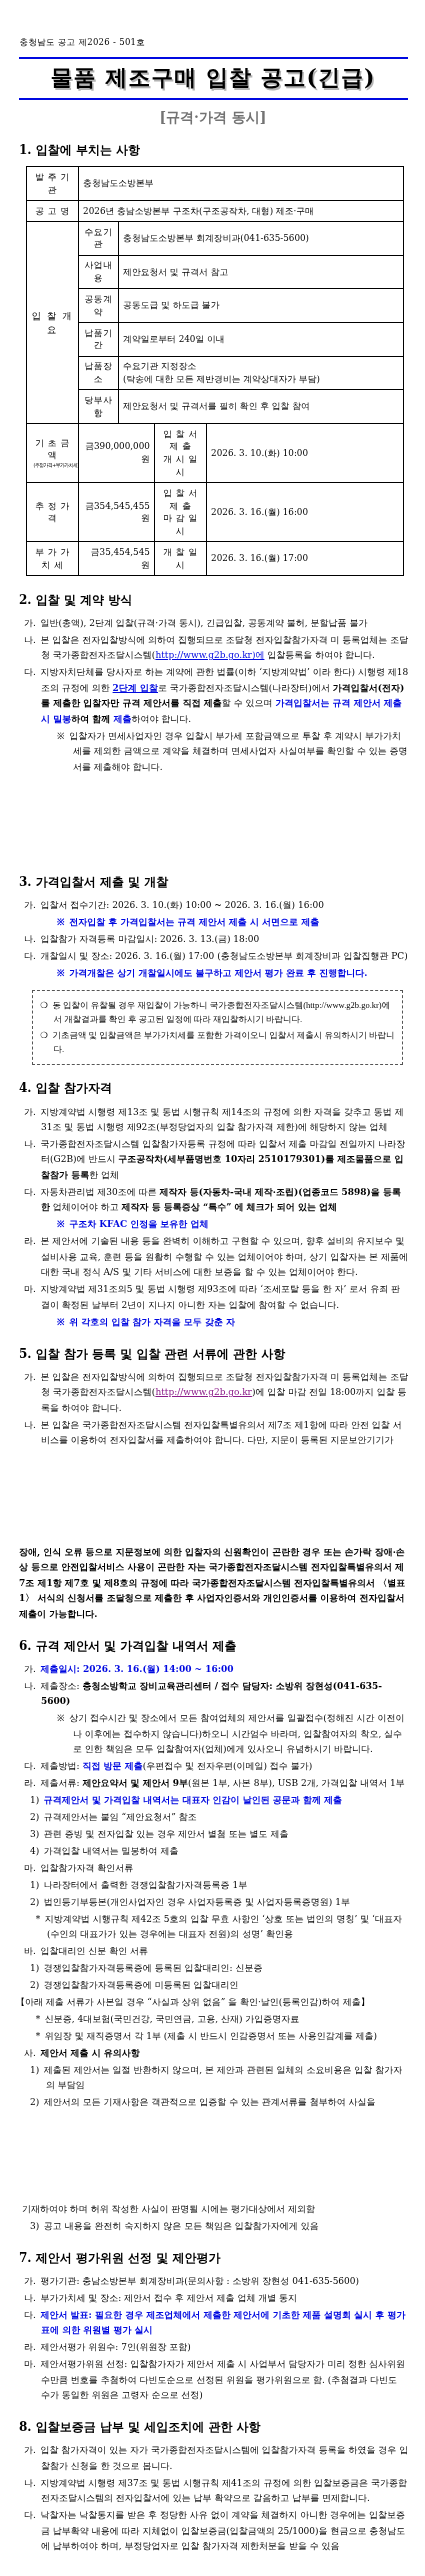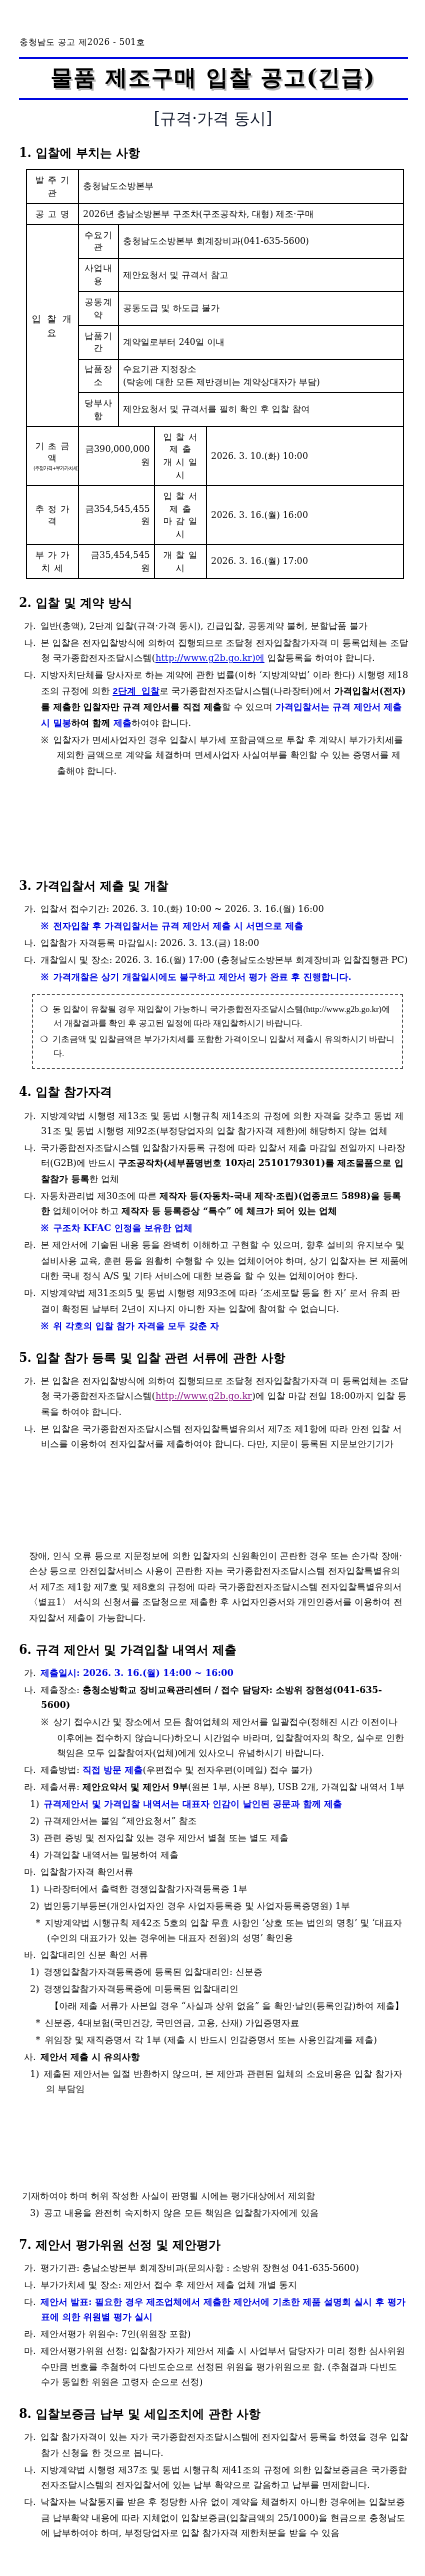--- a/index.html
+++ b/index.html
@@ -4,46 +4,46 @@
 <style>
   html,body{margin:0;padding:0;background:#fff;}
   .page{width:426px;height:3611px;margin:0 auto;background:#fff;position:relative;overflow:hidden;
         font-family:"DejaVu Serif","Liberation Serif",serif;color:#000;}
   .notice-no{padding-top:37px;margin-left:19.6px;font-size:8.5px;letter-spacing:0.3px;}
   .rule{margin:0 18.5px;border-top:2.1px solid #0009e0;}
   .rule-top{margin-top:8.2px;}
   .rule-bottom{margin-top:5.2px;}
   .main-title{text-align:center;font-size:22px;font-weight:bold;letter-spacing:1px;margin:4.1px 0 2.1px;
               text-shadow:1.5px 1.5px 0 #b4b4b4;}
-  .subtitle{text-align:center;color:#0f172a;font-weight:normal;font-size:16px;margin:8.2px 0 15.5px;}
+  .subtitle{text-align:center;color:#737373;font-weight:bold;font-size:14px;margin:8.2px 0 15.5px;}
   .sec-h{font-size:12px;font-weight:bold;margin:15.5px 18.5px 7.2px 19px;}
   
   table.bid{border-collapse:collapse;margin-left:26px;width:378px;border:1px solid #000;
             font-size:8.8px;table-layout:fixed;}
   table.bid td{border:0.5px solid #000;padding:3.6px 4.1px;vertical-align:middle;line-height:1.45;}
   td.lbl{text-align:center;letter-spacing:0.5px;}
   td.big{font-size:9.3px;letter-spacing:1.5px;}
   td.val{text-align:left;padding-left:6.2px;}
   td.amt{text-align:right;padding-right:7.2px;}
   td.ctr{text-align:left;}
   .pre{white-space:pre-line;}
   .sublabel{font-size:5.4px;letter-spacing:-0.5px;transform:scaleX(.88);transform-origin:center;white-space:nowrap;}
   
   .para{font-size:9px;line-height:1.72;margin:1.5px 17.5px 1.5px 0;}
   .mk{margin-right:4.6px;}
   .b-item{padding-left:41px;text-indent:-17px;}
   .b-sub{padding-left:46px;text-indent:-16px;}
-  .b-note{padding-left:57px;text-indent:-16px;}
+  .b-note{padding-left:73px;text-indent:-16px;}
   .b-star{padding-left:47px;text-indent:-11.3px;}
-  .b-cont{padding-left:29px;}
+  .b-cont{padding-left:19px;font-weight:bold;}
   .b-cont2{padding-left:22px;}
-  .b-bracket{padding-left:62px;text-indent:-12px;}
+  .b-bracket{padding-left:28px;text-indent:-12px;}
   .sb{font-weight:bold;}
   .sB{color:#0009e0;font-weight:bold;}
-  .sU{color:#0009e0;font-weight:bold;text-decoration:underline;font-family:Liberation Mono, monospace;}
+  .sU{color:#0009e0;font-weight:bold;text-decoration:underline;}
   a.sL{color:#0009e0;text-decoration:underline;cursor:pointer;}
   a.sP{color:#8b1a89;text-decoration:underline;cursor:pointer;}
   .dashed{margin:8.2px 23px 8.2px 32px;border:0.5px dashed #555;padding:6.2px 7.2px;
           font-family:Liberation Serif, serif;}
   .dashed .para{font-size:8.5px;line-height:1.7;margin:1px 0;padding-left:13.4px;text-indent:-13.4px;}
 </style>
 </head>
 <body>
 
 <div class="page">
@@ -180,34 +180,35 @@
         <div class="para b-sub"><span class="mk">2)</span><span>법인등기부등본(개인사업자인 경우 사업자등록증 및 사업자등록증명원) 1부</span></div>
         <div class="para b-star"><span class="mk">*</span><span>지방계약법 시행규칙 제42조 5호의 입찰 무효 사항인 ‘상호 또는 법인의 명칭’ 및 ‘대표자(수인의 대표가가 있는 경우에는 대표자 전원)의 성명’ 확인용</span></div>
         <div class="para b-item"><span class="mk">바.</span><span>입찰대리인 신분 확인 서류</span></div>
         <div class="para b-sub"><span class="mk">1)</span><span>경쟁입찰참가자격등록증에 등록된 입찰대리인: 신분증</span></div>
         <div class="para b-sub"><span class="mk">2)</span><span>경쟁입찰참가자격등록증에 미등록된 입찰대리인</span></div>
         <div class="para b-bracket"><span>【아래 제출 서류가 사본일 경우 “사실과 상위 없음” 을 확인·날인(등록인감)하여 제출】</span></div>
         <div class="para b-star"><span class="mk">*</span><span>신분증, 4대보험(국민건강, 국민연금, 고용, 산재) 가입증명자료</span></div>
         <div class="para b-star"><span class="mk">*</span><span>위임장 및 재직증명서 각 1부 (제출 시 반드시 인감증명서 또는 사용인감계를 제출)</span></div>
         <div class="para b-item"><span class="mk">사.</span><span class="sb">제안서 제출 시 유의사항</span></div>
         <div class="para b-sub"><span class="mk">1)</span><span>제출된 제안서는 일절 반환하지 않으며, 본 제안과 관련된 일체의 소요비용은 입찰 참가자의 부담임</span></div>
+        <div class="para b-sub"><span class="mk">2)</span><span>제안서의 모든 기재사항은 객관적으로 입증할 수 있는 관계서류를 첨부하여 사실을</span></div>
         <div style="height: 88px;"></div>
         <div class="para b-cont2"><span>기재하여야 하며 허위 작성한 사실이 판명될 시에는 평가대상에서 제외함</span></div>
         <div class="para b-sub"><span class="mk">3)</span><span>공고 내용을 완전히 숙지하지 않은 모든 책임은 입찰참가자에게 있음</span></div>
       </section>
       <section>
         <div class="sec-h">7. 제안서 평가위원 선정 및 제안평가</div>
         <div class="para b-item"><span class="mk">가.</span><span>평가기관: 충남소방본부 회계장비과(문의사항 : 소방위 장현성 041-635-5600)</span></div>
         <div class="para b-item"><span class="mk">나.</span><span>부가가치세 및 장소: 제안서 접수 후 제안서 제출 업체 개별 통지</span></div>
         <div class="para b-item"><span class="mk">다.</span><span class="sB">제안서 발표: 필요한 경우 제조업체에서 제출한 제안서에 기초한 제품 설명회 실시 후 평가표에 의한 위원별 평가 실시</span></div>
         <div class="para b-item"><span class="mk">라.</span><span>제안서평가 위원수: 7인(위원장 포함)</span></div>
         <div class="para b-item"><span class="mk">마.</span><span>제안서평가위원 선정: 입찰참가자가 제안서 제출 시 사업부서 담당자가 미리 정한 심사위원 수만큼 번호를 추첨하여 다빈도순으로 선정된 위원을 평가위원으로 함. (추첨결과 다빈도 수가 동일한 위원은 고령자 순으로 선정)</span></div>
       </section>
       <section>
         <div class="sec-h">8. 입찰보증금 납부 및 세입조치에 관한 사항</div>
-        <div class="para b-item"><span class="mk">가.</span><span>입찰 참가자격이 있는 자가 국가종합전자조달시스템에 전자입찰서 등록을 하였을 경우 입찰참가 신청을 한 것으로 봅니다.</span></div>
+        <div class="para b-item"><span class="mk">가.</span><span>입찰 참가자격이 있는 자가 국가종합전자조달시스템에 입찰참가자격 등록을 하였을 경우 입찰참가 신청을 한 것으로 봅니다.</span></div>
         <div class="para b-item"><span class="mk">나.</span><span>지방계약법 시행령 제37조 및 동법 시행규칙 제41조의 규정에 의한 입찰보증금은 국가종합전자조달시스템의 전자입찰서에 있는 납부 확약으로 갈음하고 납부를 면제합니다.</span></div>
         <div class="para b-item"><span class="mk">다.</span><span>낙찰자는 낙찰통지를 받은 후 정당한 사유 없이 계약을 체결하지 아니한 경우에는 입찰보증금 납부확약 내용에 따라 지체없이 입찰보증금(입찰금액의 25/1000)을 현금으로 충청남도에 납부하여야 하며, 부정당업자로 입찰 참가자격 제한처분을 받을 수 있음</span></div>
       </section>
     </div>
 
 </div>
 
 
 </body></html>

